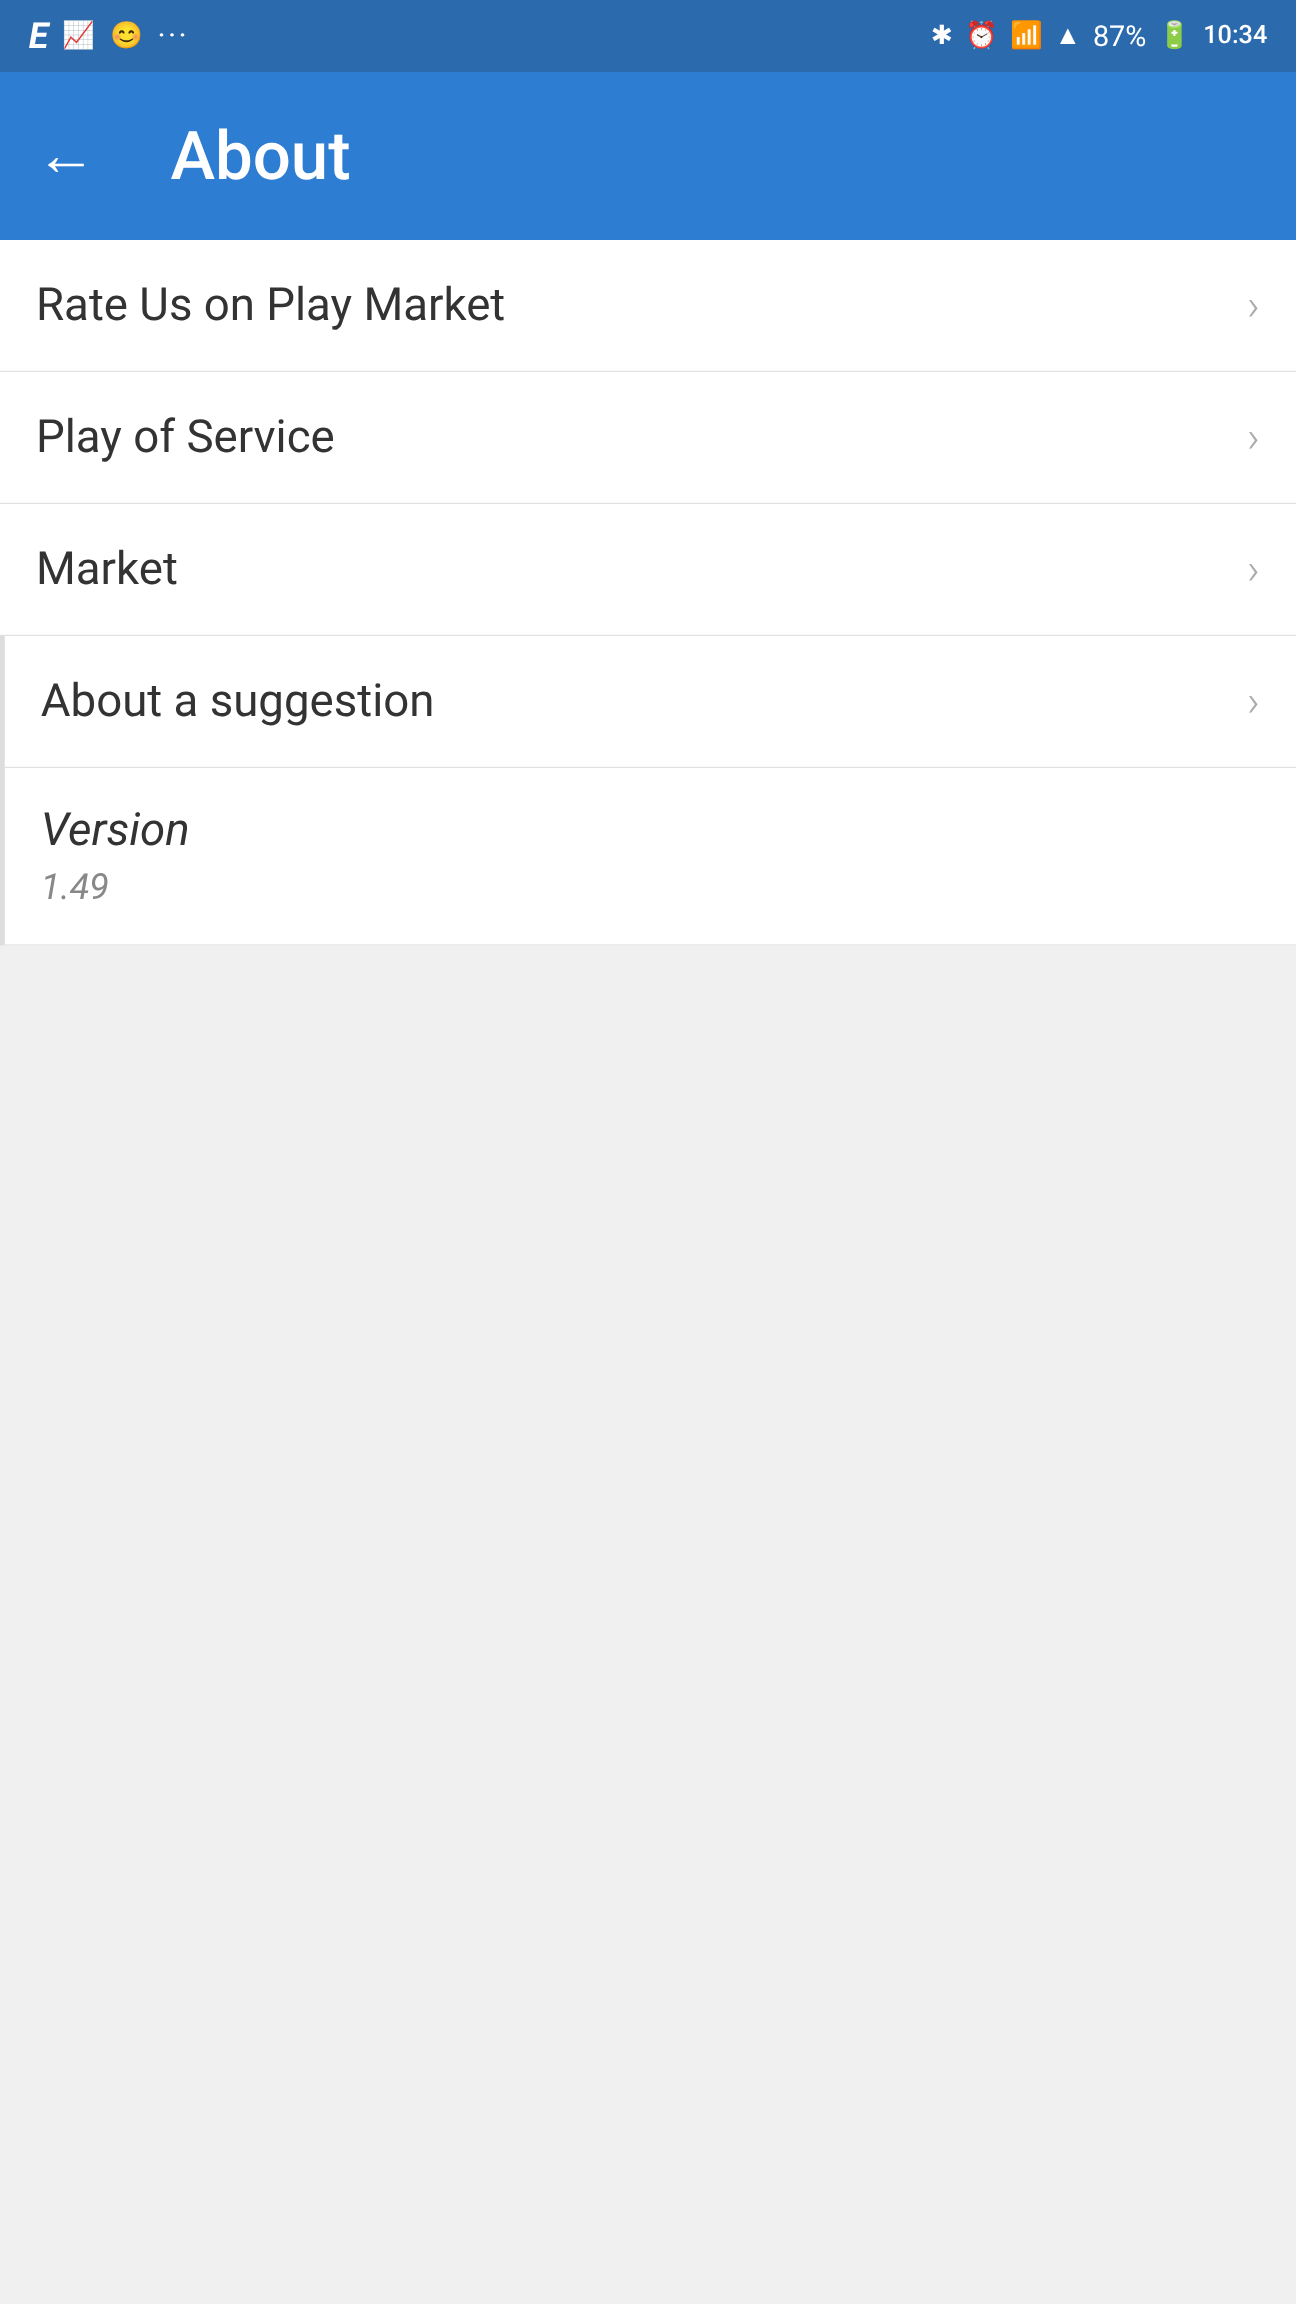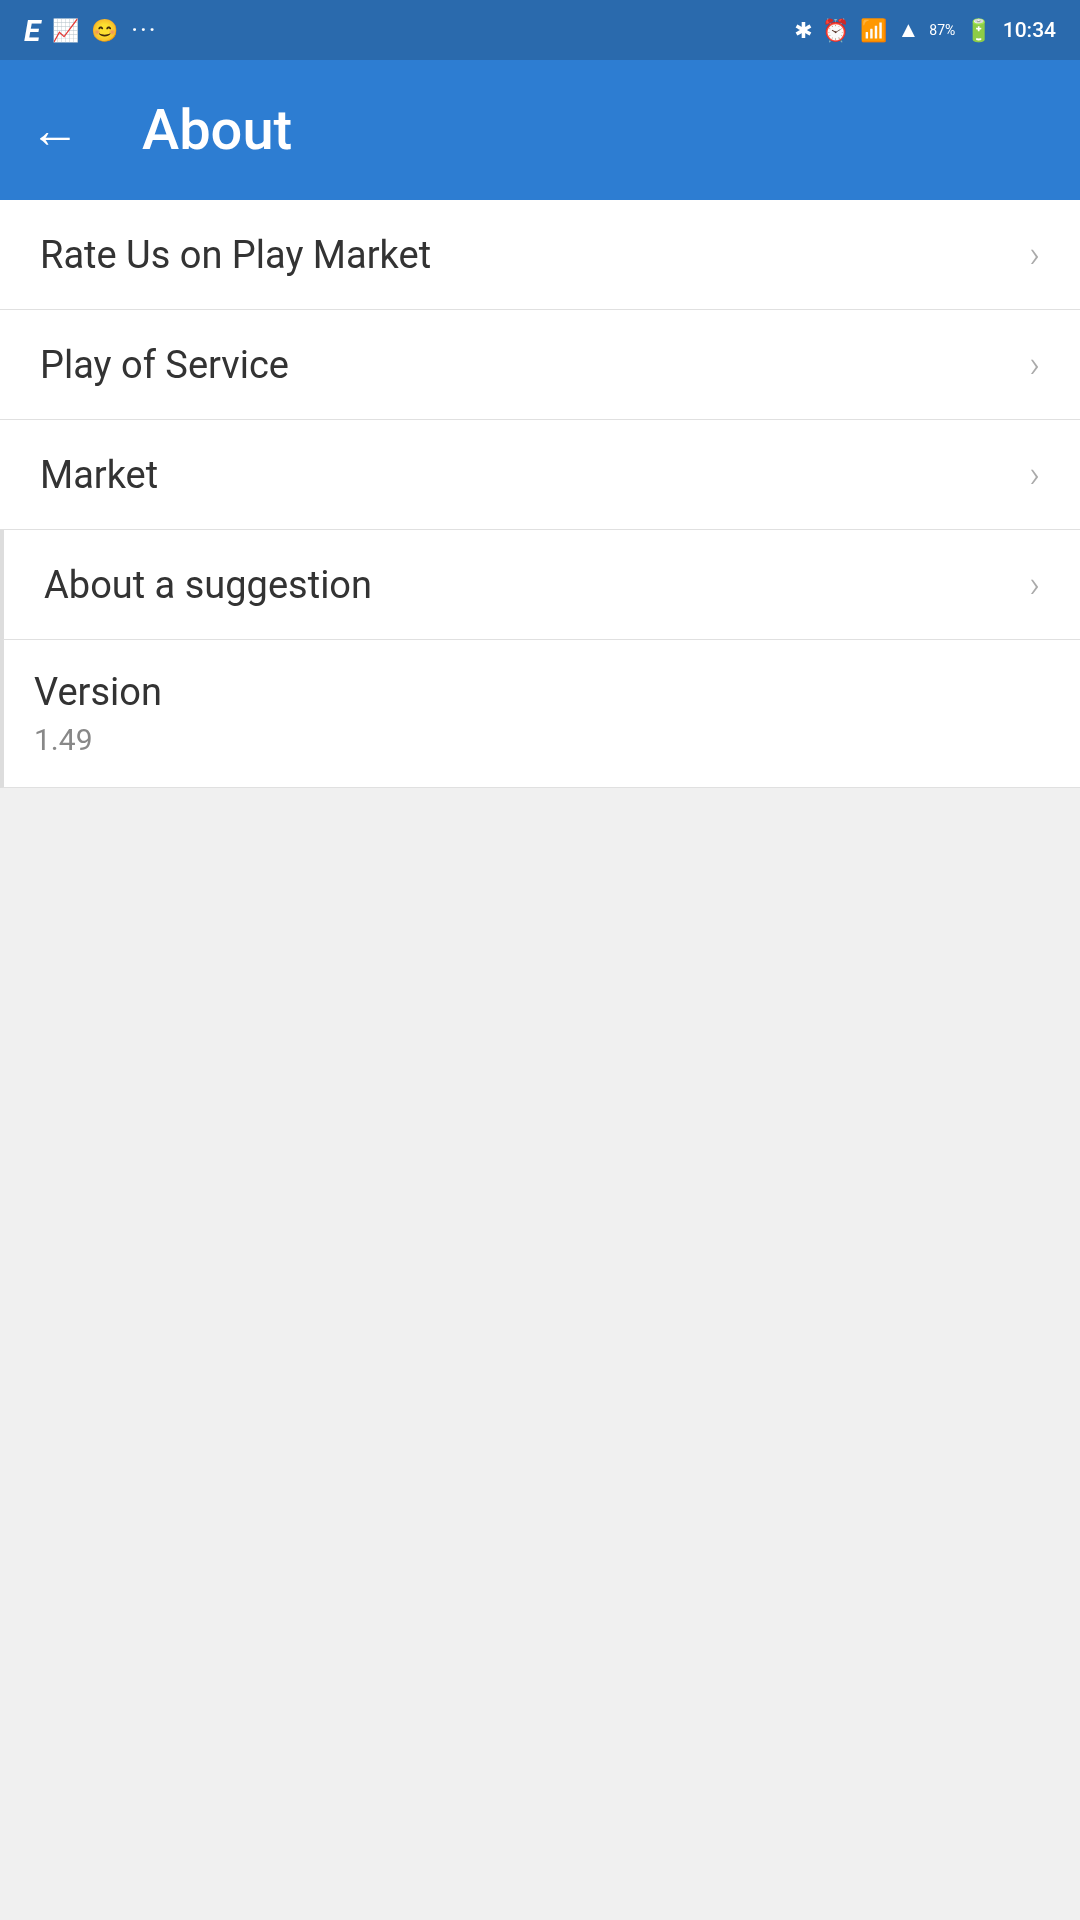--- a/index.html
+++ b/index.html
@@ -48,21 +48,21 @@
 
     .status-bar-right {
       display: flex;
       align-items: center;
       gap: 10px;
       font-size: 22px;
       color: white;
     }
 
     .battery-text {
-      font-size: 14px;
+      font-size: 24px;
     }
 
     .time-text {
       font-size: 21px;
       font-weight: 500;
     }
 
     
     .app-bar {
       background: #2d7dd2;
@@ -87,21 +87,21 @@
       color: white;
       font-size: 56px;
       font-weight: 500;
       margin-left: 32px;
     }
 
     .menu-item {
       display: flex;
       align-items: center;
       justify-content: space-between;
-      padding: 0 40px;
+      padding: 0 30px;
       min-height: 110px;
       border-bottom: 1px solid #e0e0e0;
       cursor: pointer;
       background: #ffffff;
     }
 
     .menu-item-label {
       font-size: 38px;
       color: #333333;
       font-weight: 400;
@@ -112,20 +112,21 @@
       color: #aaaaaa;
       font-weight: 300;
     }
 
     
     .version-item {
       padding: 30px 30px;
       min-height: 110px;
       border-bottom: 1px solid #e0e0e0;
       background: #ffffff;
+      font-style: italic;
     }
 
     .version-label {
       font-size: 38px;
       color: #333333;
       font-weight: 400;
       margin-bottom: 8px;
     }
 
     .version-number {

